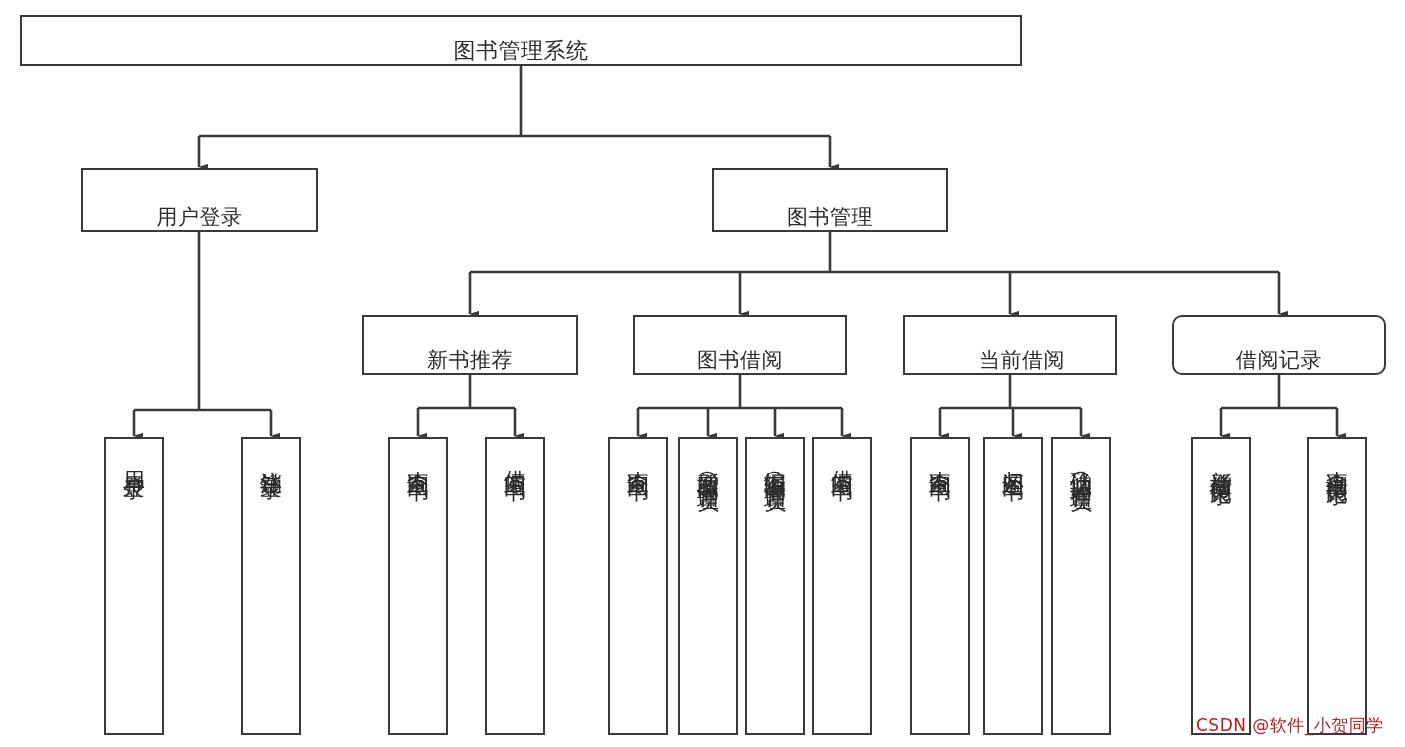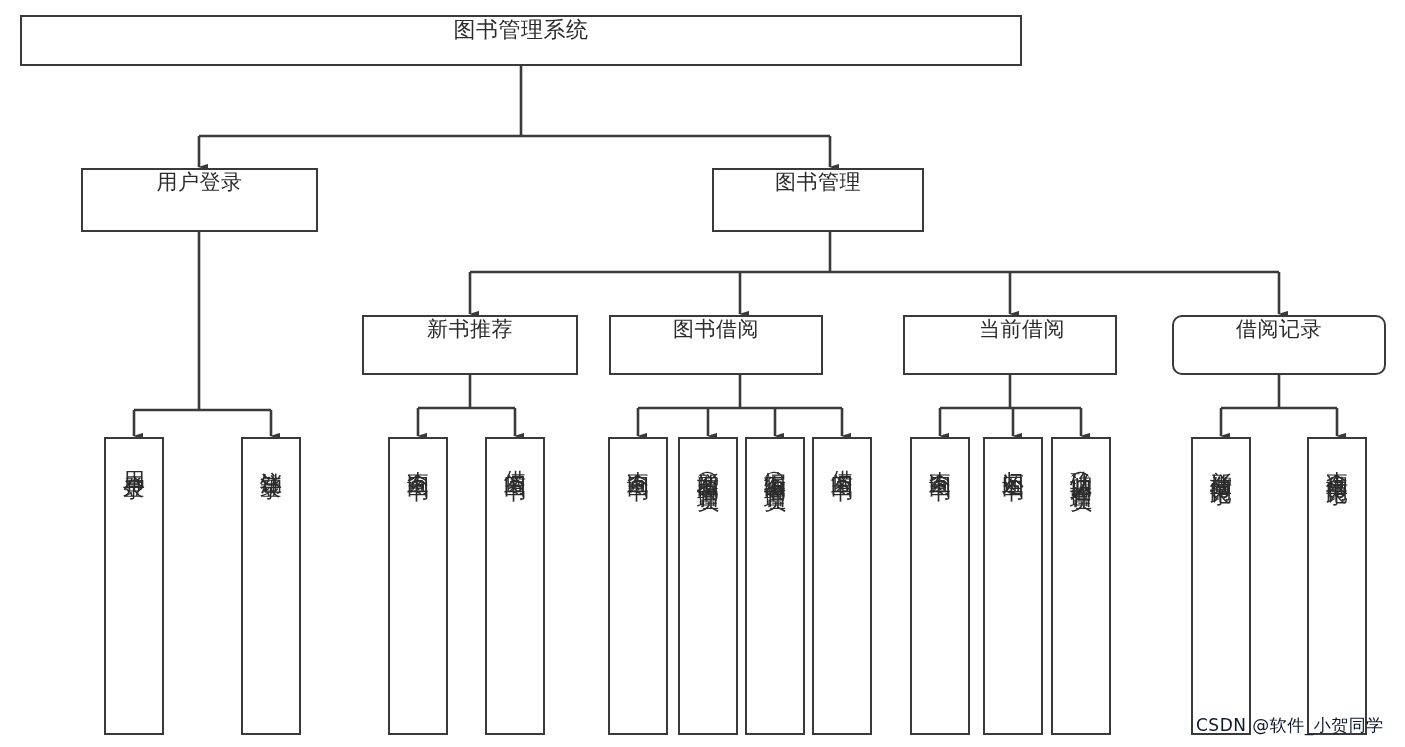--- a/index.html
+++ b/index.html
@@ -24,21 +24,21 @@
     top: 0;
     width: 1405px;
     height: 747px;
   }
   .node {
     position: absolute;
     box-sizing: border-box;
     border: 2.5px solid #3a3a3a;
     background: #ffffff;
     display: flex;
-    align-items: flex-start;
+    align-items: flex-end;
     justify-content: center;
     color: #2b2b2b;
     z-index: 2;
   }
   .node-label {
     color: #2b2b2b;
     line-height: 1.18;
     text-align: center;
     white-space: nowrap;
   }
@@ -59,21 +59,21 @@
     font-size: 22px;
     letter-spacing: 3px;
     line-height: 1.0;
     white-space: nowrap;
     display: block;
   }
   .watermark {
     position: absolute;
     z-index: 5;
     font-size: 17px;
-    color: #0f172a;
+    color: #b91c1c;
     letter-spacing: 0.5px;
     white-space: nowrap;
     font-family: "DejaVu Sans", "Liberation Sans", sans-serif;
   }
 </style>
 </head>
 <body>
 
 <div id="diagram-root">
 
@@ -120,27 +120,27 @@
       </g>
   </svg>
 
   <div id="node-layer">
       <div class="node horizontal root" style="left: 20px; top: 15px; width: 1002px; height: 51px;">
         <span class="node-label">图书管理系统</span>
       </div>
       <div class="node horizontal level2" style="left: 81px; top: 168px; width: 237px; height: 64px;">
         <span class="node-label">用户登录</span>
       </div>
-      <div class="node horizontal level2" style="left: 712px; top: 168px; width: 212px; height: 64px;">
+      <div class="node horizontal level2" style="left: 712px; top: 168px; width: 236px; height: 64px;">
         <span class="node-label">图书管理</span>
       </div>
       <div class="node horizontal level3" style="left: 362px; top: 315px; width: 216px; height: 60px;">
         <span class="node-label">新书推荐</span>
       </div>
-      <div class="node horizontal level3" style="left: 609px; top: 315px; width: 214px; height: 60px;">
+      <div class="node horizontal level3" style="left: 633px; top: 315px; width: 214px; height: 60px;">
         <span class="node-label">图书借阅</span>
       </div>
       <div class="node horizontal level3" style="left: 903px; top: 315px; width: 214px; height: 60px; padding-left: 24px;">
         <span class="node-label">当前借阅</span>
       </div>
       <div class="node horizontal level3" style="left: 1172px; top: 315px; width: 214px; height: 60px; border-radius: 10px;">
         <span class="node-label">借阅记录</span>
       </div>
       <div class="node vertical leaf" style="left: 104px; top: 437px; width: 60px; height: 298px;">
         <span class="node-label">用户登录</span>

